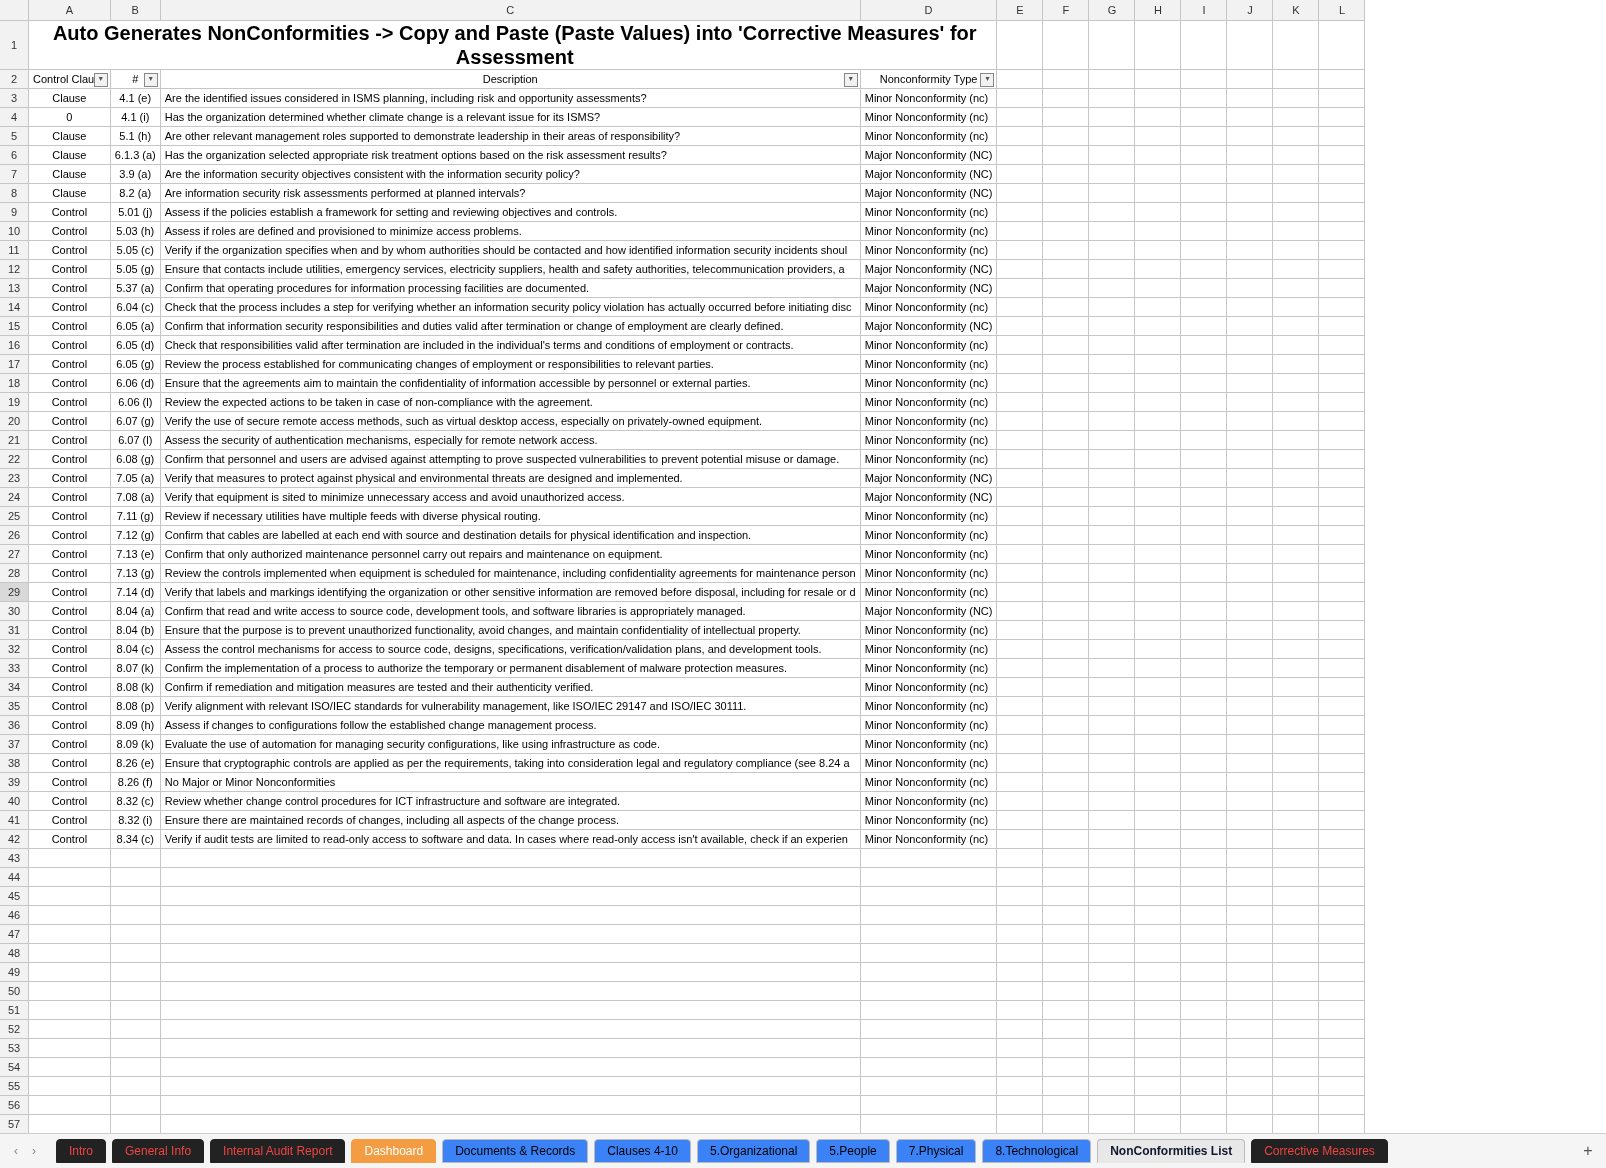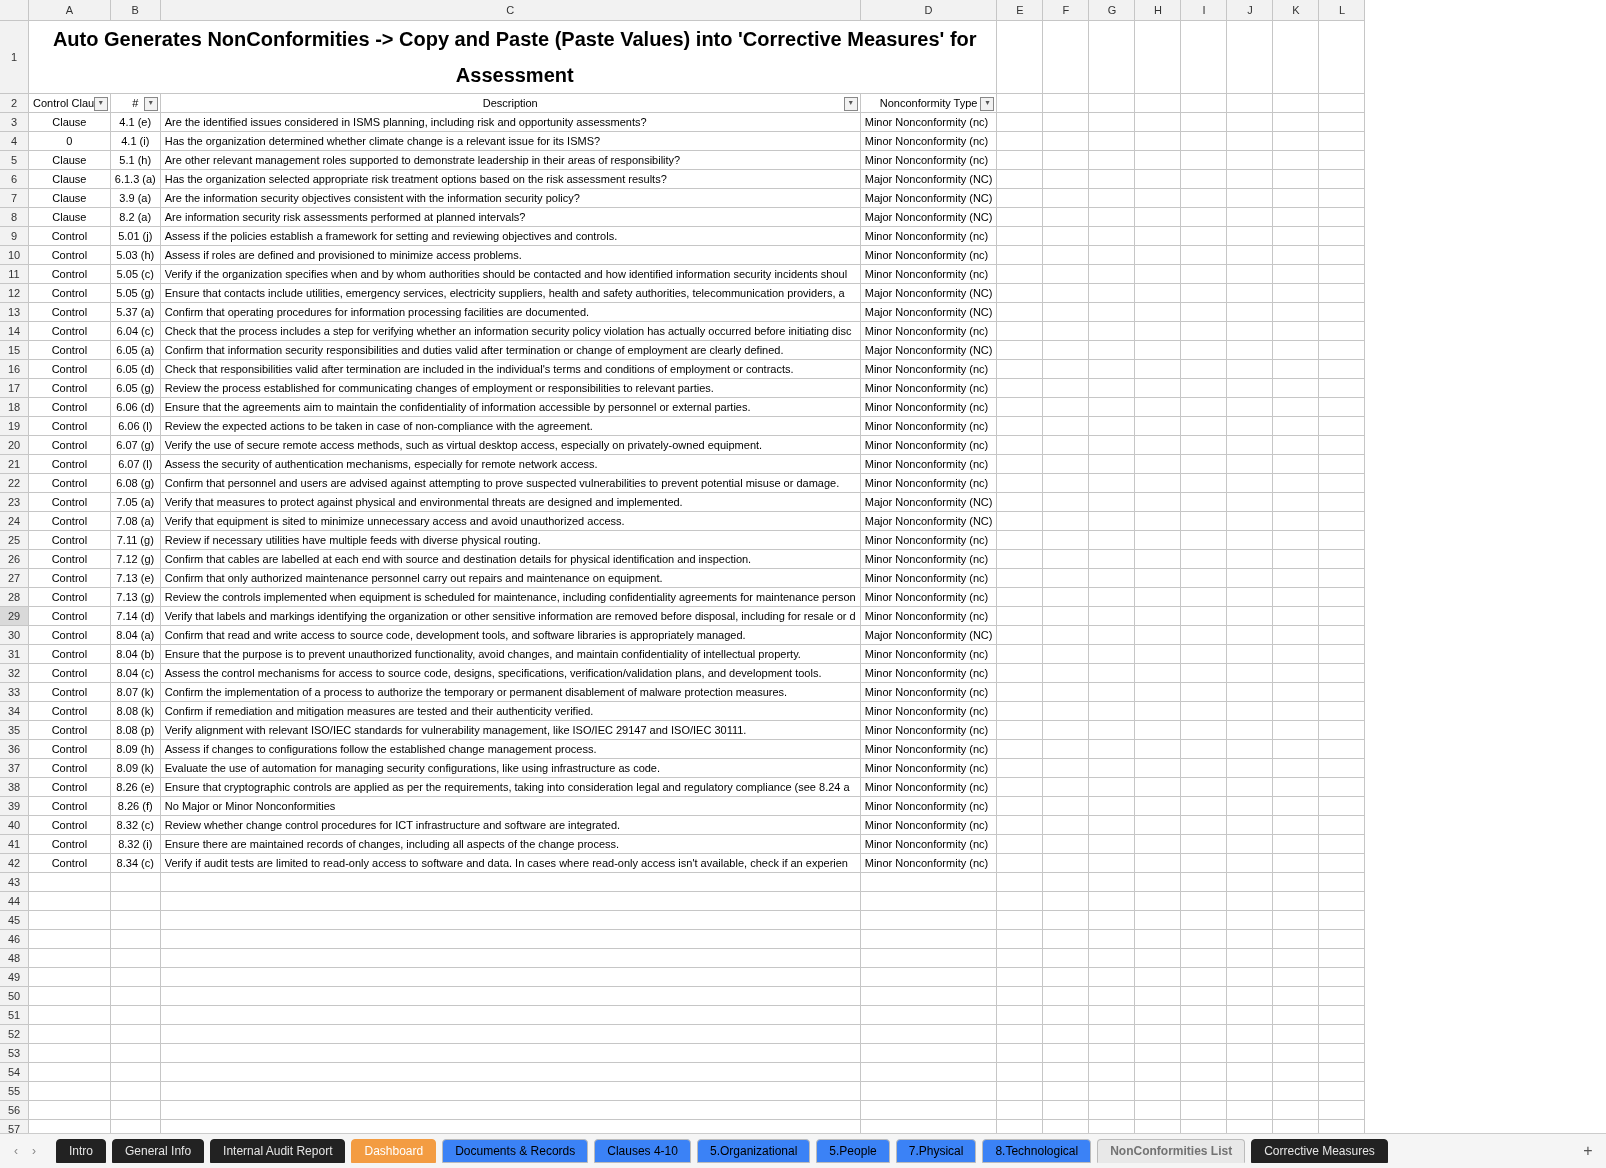--- a/index.html
+++ b/index.html
@@ -3,39 +3,39 @@
 <meta charset="utf-8">
 <style>
   html,body{margin:0;padding:0;height:100%;font-family:Arial,Helvetica,sans-serif;font-size:11px;color:#000;background:#fff;overflow:hidden;}
   .sheet-wrap{position:absolute;top:0;left:0;right:0;bottom:34px;overflow:auto;}
   table{border-collapse:collapse;table-layout:fixed;}
   th,td{border:1px solid #c6c6c6;padding:0 4px;height:18px;line-height:18px;white-space:nowrap;overflow:hidden;text-overflow:clip;font-size:11px;background:#fff;}
   .col-head{background:#f2f2f2;text-align:center;font-weight:normal;color:#333;height:20px;border-top:none;}
   .row-head{background:#f2f2f2;text-align:center;font-weight:normal;color:#333;width:20px;border-left:none;}
   .row-head.sel{background:#d9d9d9;}
   .corner{background:#f2f2f2;border-top:none;border-left:none;}
-  .title-cell{font-size:20px;font-weight:bold;text-align:center;height:48px;line-height:36px;white-space:normal;padding-left:8px;}
+  .title-cell{font-size:20px;font-weight:bold;text-align:center;height:48px;line-height:24px;white-space:normal;padding-left:8px;}
   .hdr-cell{font-weight:normal;text-align:center;position:relative;font-size:11px;}
   .hdr-cell .lbl{display:inline-block;}
   .fbtn{position:absolute;right:2px;bottom:1px;width:12px;height:12px;border:1px solid #888;background:#f2f2f2;font-size:8px;line-height:10px;text-align:center;color:#555;cursor:pointer;}
   .c-center{text-align:center;}
   
   .cA{width:50px;}
   .cB{width:50px;}
   .cC{width:650px;}
   .cD{width:128px;}
   .cN{width:46px;}
   
   .tabbar{position:absolute;left:0;right:0;bottom:0;height:34px;background:#f5f5f5;border-top:1px solid #ccc;display:flex;align-items:center;padding:0 8px;gap:6px;font-size:12px;}
   .nav-arrows{display:flex;gap:2px;margin-right:8px;}
   .nav-arrows span{width:16px;height:16px;line-height:16px;text-align:center;color:#888;cursor:pointer;}
   .tab{padding:4px 12px;border:1px solid #bbb;border-radius:4px 4px 0 0;background:#3b82f6;cursor:pointer;white-space:nowrap;}
-  .tab.dark{background:#222;color:#e5e5e5;border-color:#222;}
+  .tab.dark{background:#222;color:#ef4444;border-color:#222;}
   .tab.orange{background:#f39c42;color:#fff;border-color:#f39c42;}
-  .tab.active{background:#e8e8e8;color:#737373;font-weight:bold;border-bottom-color:#e8e8e8;}
+  .tab.active{background:#e8e8e8;color:#0f172a;font-weight:bold;border-bottom-color:#e8e8e8;}
   .add-tab{margin-left:auto;width:20px;height:20px;line-height:20px;text-align:center;color:#555;cursor:pointer;font-size:16px;}
 </style>
 </head>
 <body>
 
 <div class="sheet-wrap">
   <table>
     <colgroup>
       <col style="width:20px">
         <col class="cA">
@@ -750,20 +750,35 @@
           <td></td>
           <td></td>
           <td></td>
           <td></td>
           <td></td>
           <td></td>
           <td></td>
           <td></td>
         </tr>
         <tr>
+          <th class="row-head">47</th>
+          <td></td>
+          <td></td>
+          <td></td>
+          <td></td>
+          <td></td>
+          <td></td>
+          <td></td>
+          <td></td>
+          <td></td>
+          <td></td>
+          <td></td>
+          <td></td>
+        </tr>
+        <tr>
           <th class="row-head">48</th>
           <td></td>
           <td></td>
           <td></td>
           <td></td>
           <td></td>
           <td></td>
           <td></td>
           <td></td>
           <td></td>

